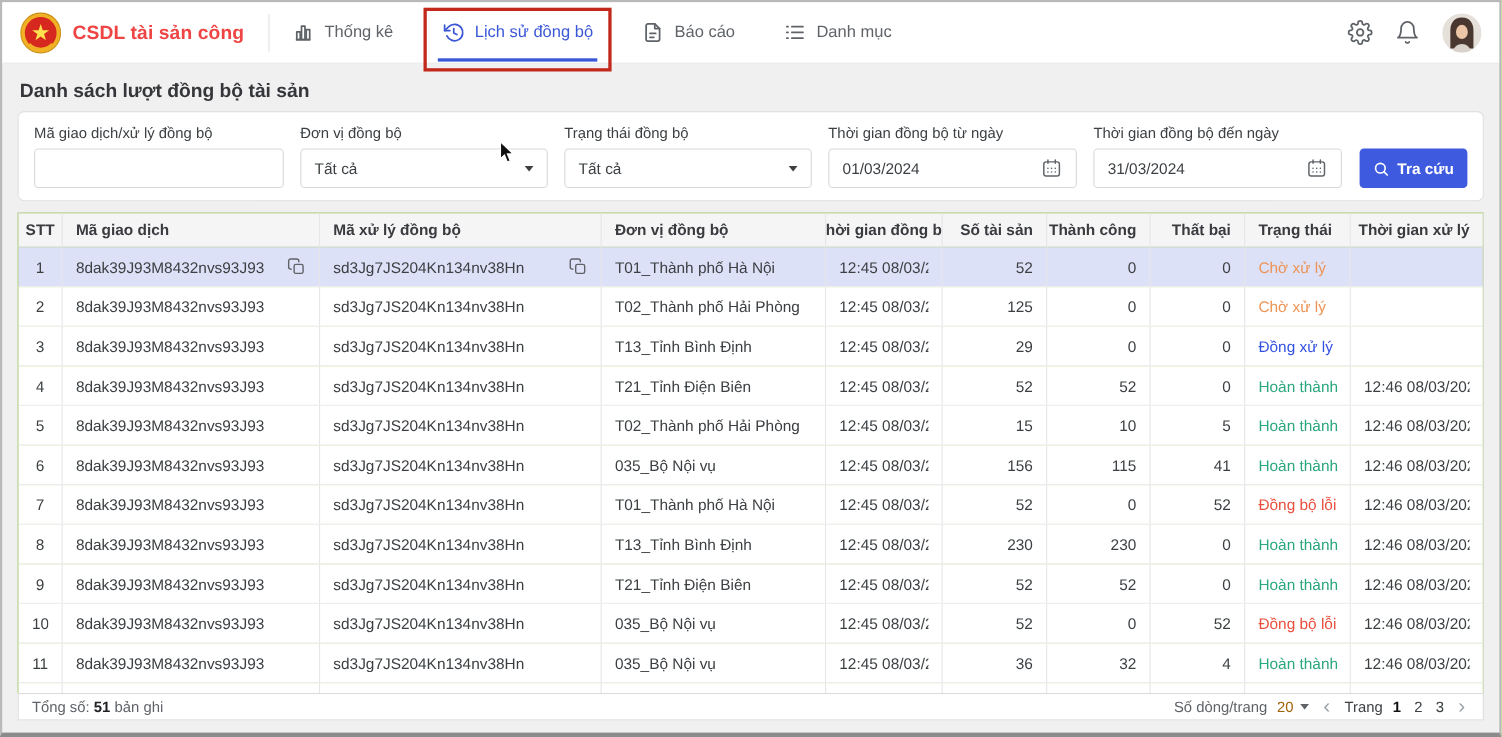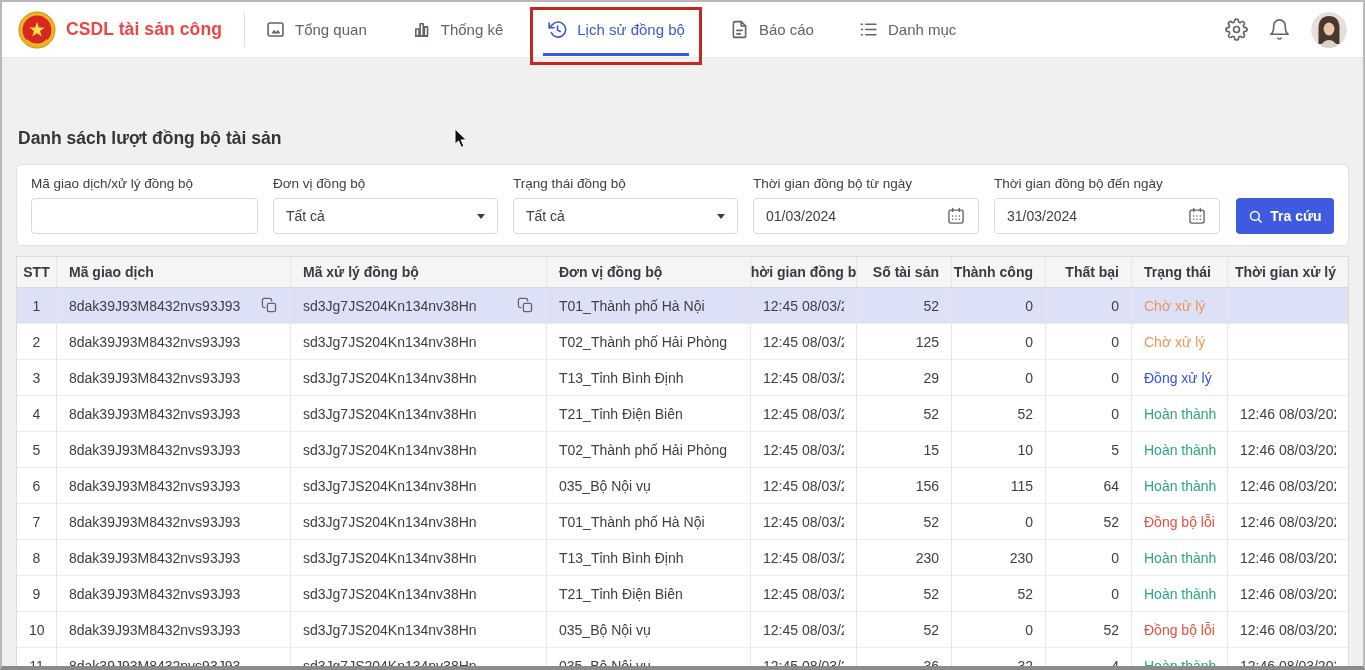--- a/index.html
+++ b/index.html
@@ -22,22 +22,22 @@
   .tab.active { color:#3a57d7; }
   .tab.active .tab-icon { color:#3a57d7; }
   .tab.active .underline { position:absolute; left:-2px; right:-2px; bottom:2px; height:3px; background:#3a57d7; }
   .tab .annotation-box { position:absolute; top:5px; bottom:-7px; left:-15px; right:-15px;
          border:3px solid #c2281c; pointer-events:none; }
   .nav-right { margin-left:auto; display:flex; align-items:center; gap:20px; }
   .nav-icon { color:#5f6368; display:flex; cursor:pointer; }
   .avatar { width:36px; height:36px; border-radius:50%; overflow:hidden; display:block; cursor:pointer; }
 
   
-  .page-title { height:58px; display:flex; align-items:center; padding:6px 16px 0;
-                font-size:17.5px; font-weight:bold; color:#35363a;margin-top:48px; }
+  .page-title { height:43px; display:flex; align-items:center; padding:6px 16px 0;
+                font-size:17.5px; font-weight:bold; color:#35363a; }
 
   
   .filter-card { margin:0 14px; height:82px; background:#fff; border:1px solid #e0e0e0;
                  border-radius:6px; padding:11px 14px; display:flex; gap:15px; }
   .field { display:flex; flex-direction:column; }
   .field label { font-size:13.5px; color:#3c4043; margin-bottom:7px; }
   .control { height:36px; border:1px solid #d6d8da; border-radius:4px; background:#fff;
              display:flex; align-items:center; padding:0 12px; font-size:14px; color:#3c4043; }
   .w1{width:227px;} .w2{width:225px;} .w3{width:226px;gap:34px;}
   input.control { outline:none; }
@@ -96,29 +96,20 @@
           <circle cx="20" cy="20" r="19" fill="none" stroke="#c98f12" stroke-width="1"></circle>
           <circle cx="20" cy="20" r="15.2" fill="#d6281e"></circle>
           <path d="M20 11.5 L22 17.25 L28.08 17.37 L23.23 21.05 L25 26.88 L20 23.4 L15 26.88 L16.77 21.05 L11.92 17.37 L18 17.25 Z" fill="#ffe14d"></path>
           <path d="M9 30.5 a15 15 0 0 0 22 0" fill="none" stroke="#f0b224" stroke-width="2.4"></path>
         </svg>
       </span>
       <span class="app-title">CSDL tài sản công</span>
     </div>
     <div class="nav-divider"></div>
     <nav class="tabs">
-        <div class="tab">
-          <span class="tab-icon">
-            <svg width="21" height="21" viewBox="0 0 24 24" fill="none" stroke="currentColor" stroke-width="1.8" stroke-linejoin="round">
-              <rect x="3.5" y="4.5" width="17" height="15" rx="2"></rect>
-              <path d="M7.3 16.5l3-4.2 2.3 2.7 2-2.7 2.9 4.2z" fill="currentColor" stroke="none"></path>
-            </svg>
-          </span>
-          <span class="tab-label">Tổng quan</span>
-        </div>
         <div class="tab">
           <span class="tab-icon">
             <svg width="21" height="21" viewBox="0 0 24 24" fill="none" stroke="currentColor" stroke-width="1.8" stroke-linejoin="round">
               <path d="M4.5 19.5h15"></path>
               <rect x="5.5" y="11.5" width="3.6" height="8"></rect>
               <rect x="10.4" y="5.5" width="3.6" height="14"></rect>
               <rect x="15.3" y="9" width="3.6" height="10.5"></rect>
             </svg>
           </span>
           <span class="tab-label">Thống kê</span>
@@ -465,21 +456,21 @@
           <div class="al-c">
             <span style="overflow: hidden;">12:45 08/03/2024</span>
           </div>
           <div class="al-r">
             <span style="overflow: hidden;">156</span>
           </div>
           <div class="al-r">
             <span style="overflow: hidden;">115</span>
           </div>
           <div class="al-r">
-            <span style="overflow: hidden;">64</span>
+            <span style="overflow: hidden;">41</span>
           </div>
           <div class="al-l">
             <span class="status-done">Hoàn thành</span>
           </div>
           <div class="al-r">
             <span style="overflow: hidden;">12:46 08/03/2024</span>
           </div>
         </div>
         <div class="trow body-row">
           <div class="al-c">

